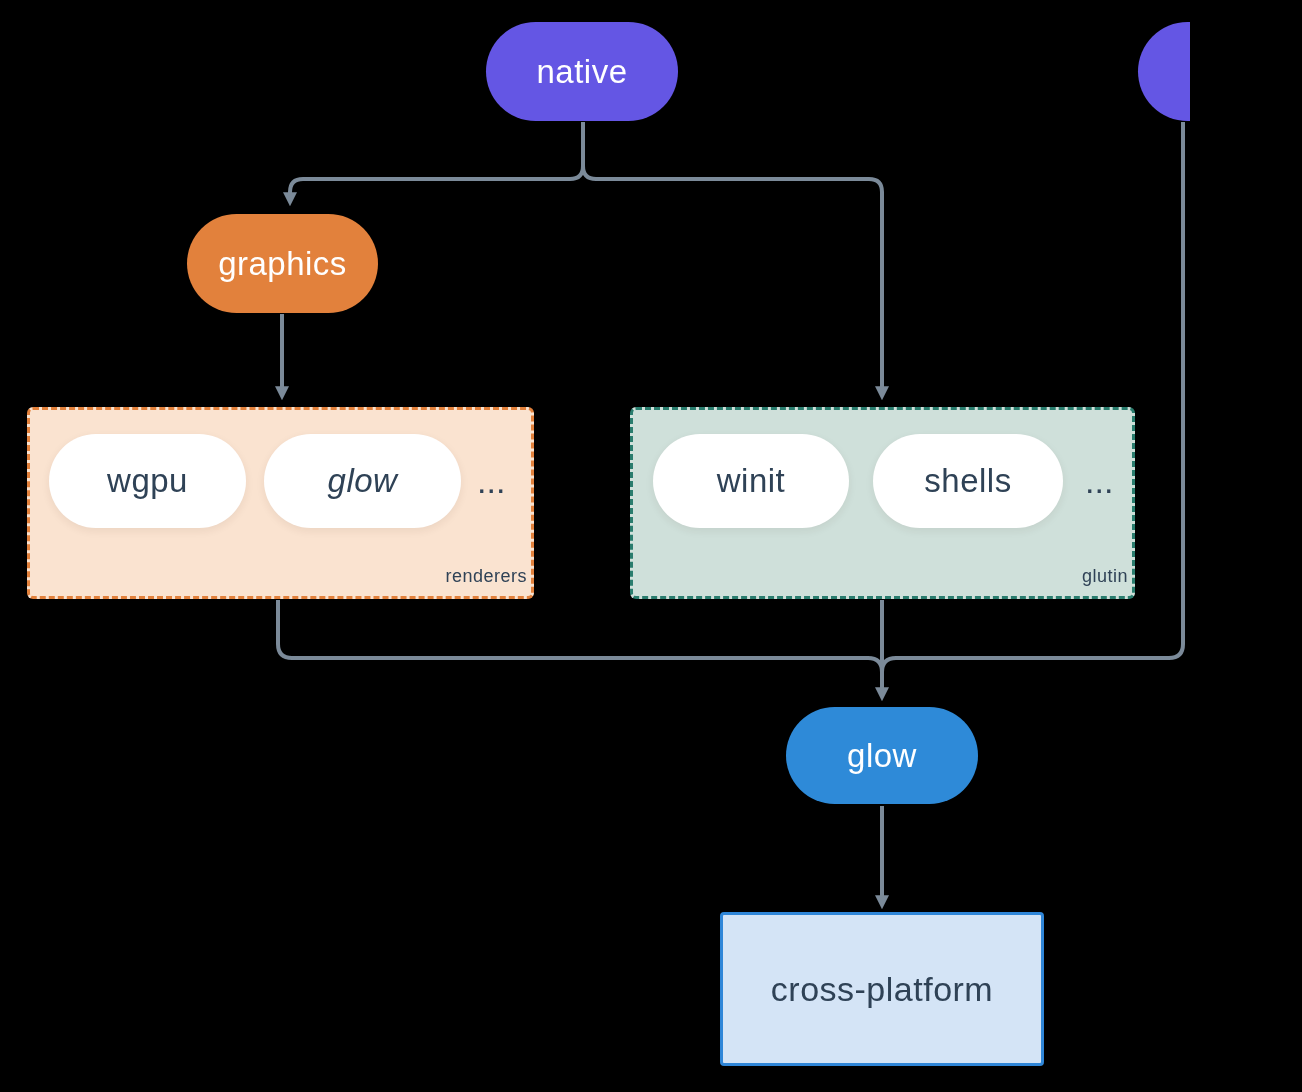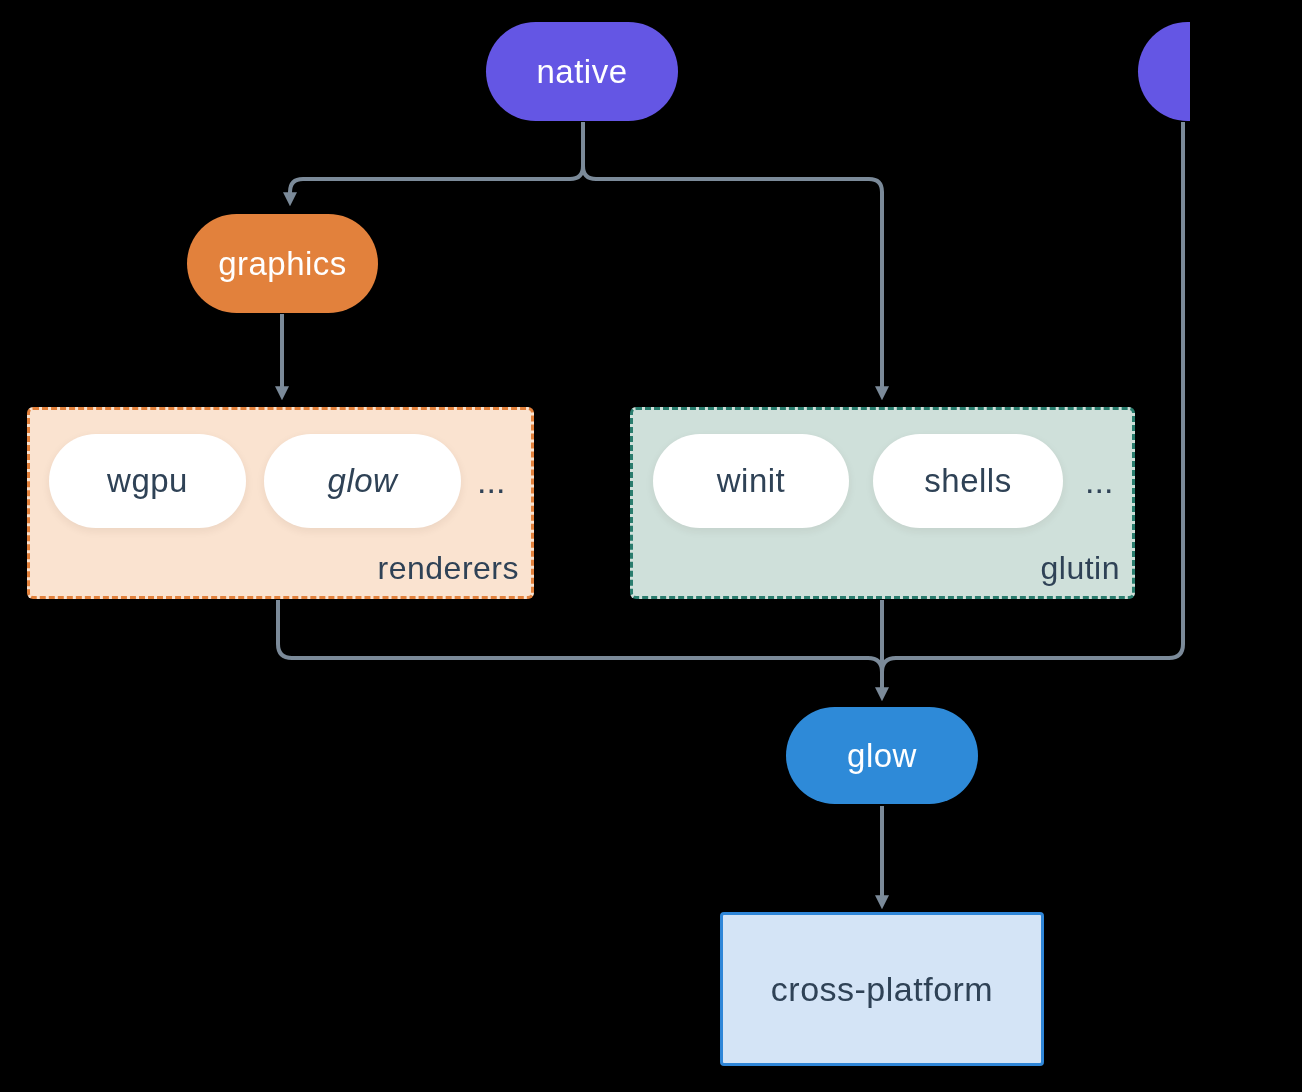--- a/index.html
+++ b/index.html
@@ -82,23 +82,23 @@
     height: 94px;
     display: flex;
     align-items: center;
     font-size: 34px;
     color: var(--text_dark, #2f4256);
   }
   .renderers .ellipsis { left: 447px; }
   .shells    .ellipsis { left: 452px; }
   .grouplabel {
     position: absolute;
-    right: 12px;
+    right: 4px;
     bottom: 9px;
-    font-size: 32px;
+    font-size: 18px;
     letter-spacing: 0.5px;
     color: var(--text_dark, #2f4256);
   }
   .appbox {
     position: absolute;
     left: 720px; top: 912px; width: 324px; height: 154px;
     box-sizing: border-box;
     background: var(--app_bg, #d4e4f6);
     border: 3px solid var(--app_border, #2f86d8);
     border-radius: 4px;

